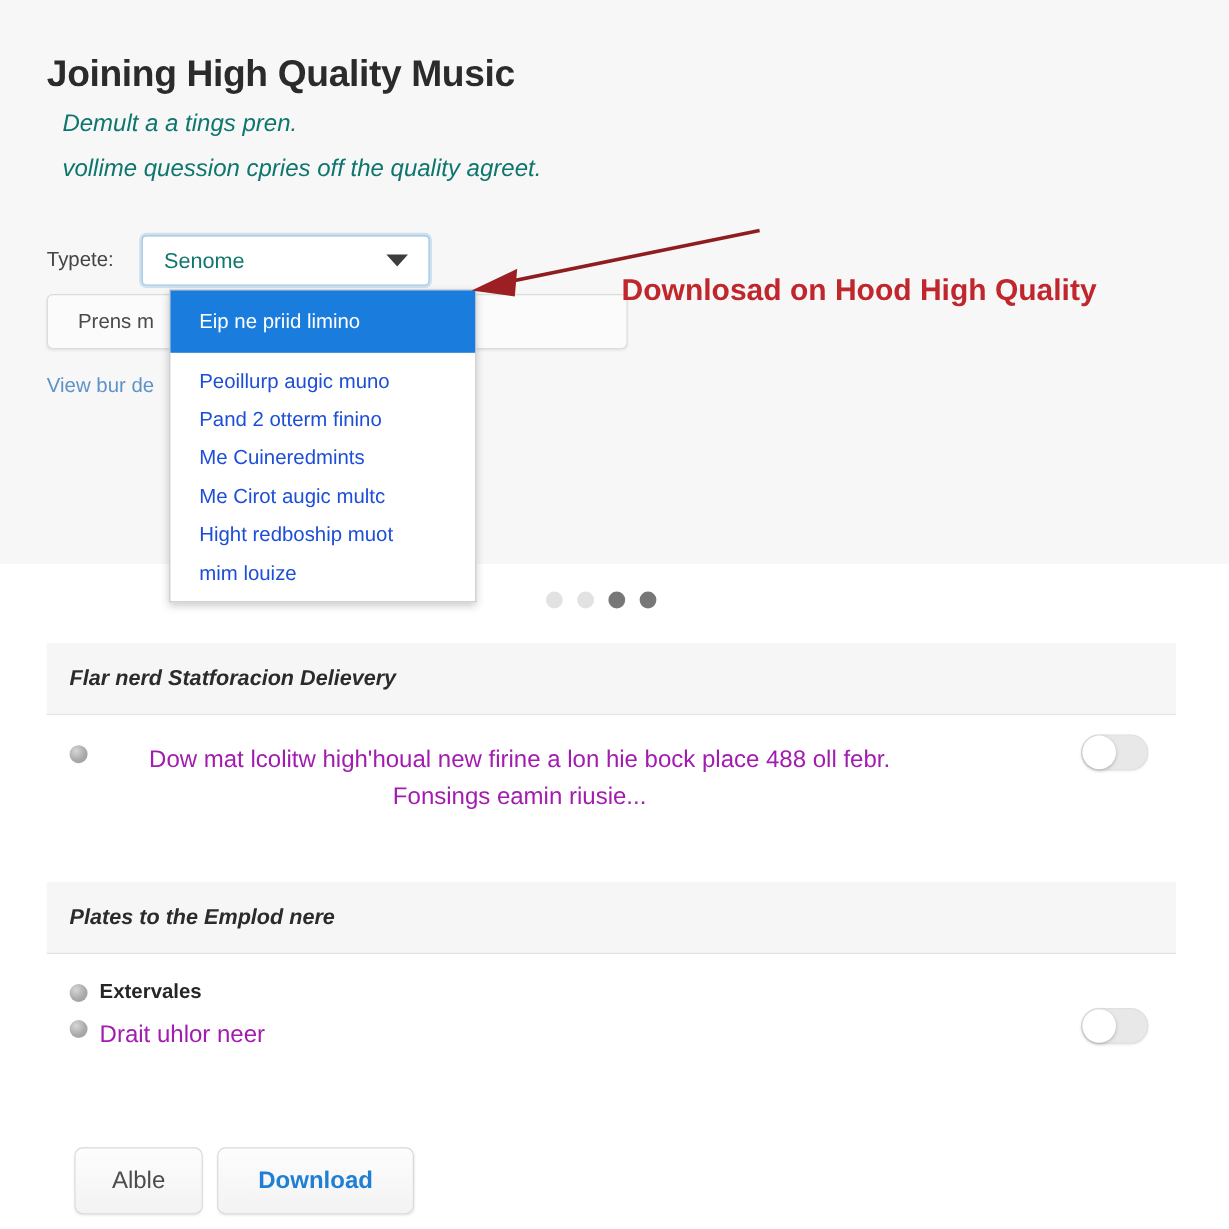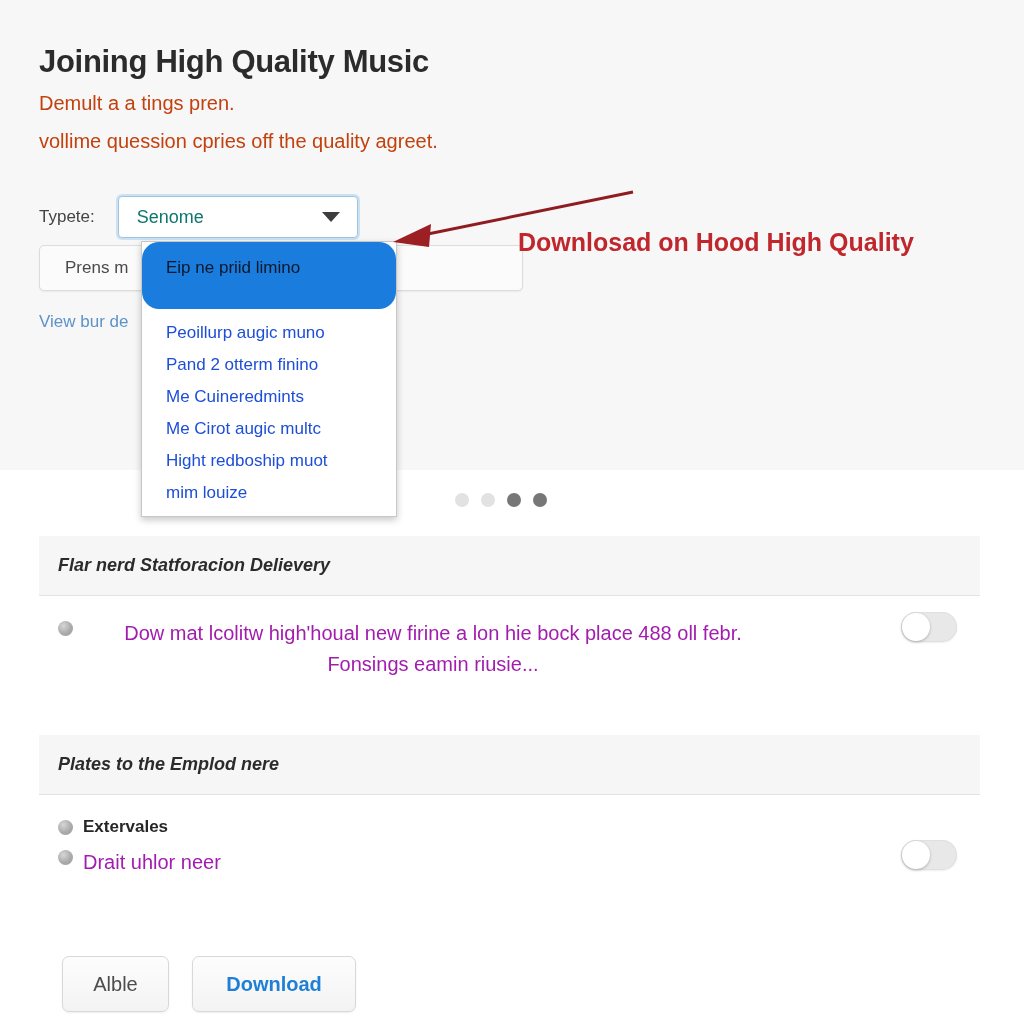--- a/index.html
+++ b/index.html
@@ -18,22 +18,22 @@
     position:absolute; left:0; top:0; width:1024px; height:470px;
     background:#f7f7f8;
   }
 
   #page-title{
     position:absolute; left:39px; top:44px;
     font-size:31px; font-weight:bold; color:#2b2b2b;
     letter-spacing:-0.3px; white-space:nowrap;
   }
   .subline{
-    position:absolute; left:39px;
-    font-size:20px; color:#c2410c; white-space:nowrap;
+    position:absolute; left:52px;
+    font-size:20px; color:#0f766e; white-space:nowrap;font-style:italic;
   }
   #subline-1{ top:92px; }
   #subline-2{ top:130px; }
 
   
   #select-row{
     position:absolute; left:39px; top:196px;
     display:flex; align-items:center;
   }
   #select-label{
@@ -91,24 +91,23 @@
     padding-bottom:7px;
     z-index:40;
   }
   .dd-item{
     height:32px; line-height:32px;
     padding-left:24px;
     font-size:17px; color:#1d4ed8;
     white-space:nowrap;
   }
   .dd-item.selected{
-    height:67px; line-height:52px;
-    background:#1a7ddd; color:#0f172a;
+    height:52px; line-height:52px;
+    background:#1a7ddd; color:#ffffff;
     margin-bottom:8px;
-    border-radius:17px;
   }
 
   
   #annotation-svg{
     position:absolute; left:0; top:0; width:1024px; height:1024px;
     pointer-events:none; z-index:60;
   }
   #annotation-text{
     position:absolute; left:518px; top:228px;
     font-size:25px; font-weight:bold; color:#c0272d;
@@ -178,21 +177,21 @@
     box-shadow:0 1px 3px rgba(0,0,0,.25);
   }
   #section-1{ top:536px; }
   #section-1 .toggle{ top:16px; }
   #section-2{ top:735px; }
   #section-2 .toggle{ top:45px; }
 
   
   #footer-buttons{
     position:absolute; left:62px; top:956px;
-    display:flex; gap:23px;
+    display:flex; gap:12px;
   }
   .footer-btn{
     height:56px;
     min-width:107px;
     padding:0 22px;
     background:linear-gradient(#fdfdfd,#f3f3f3);
     border:1px solid #d8d8d8;
     border-radius:7px;
     box-shadow:0 1px 2px rgba(0,0,0,.07);
     display:flex; align-items:center; justify-content:center;

